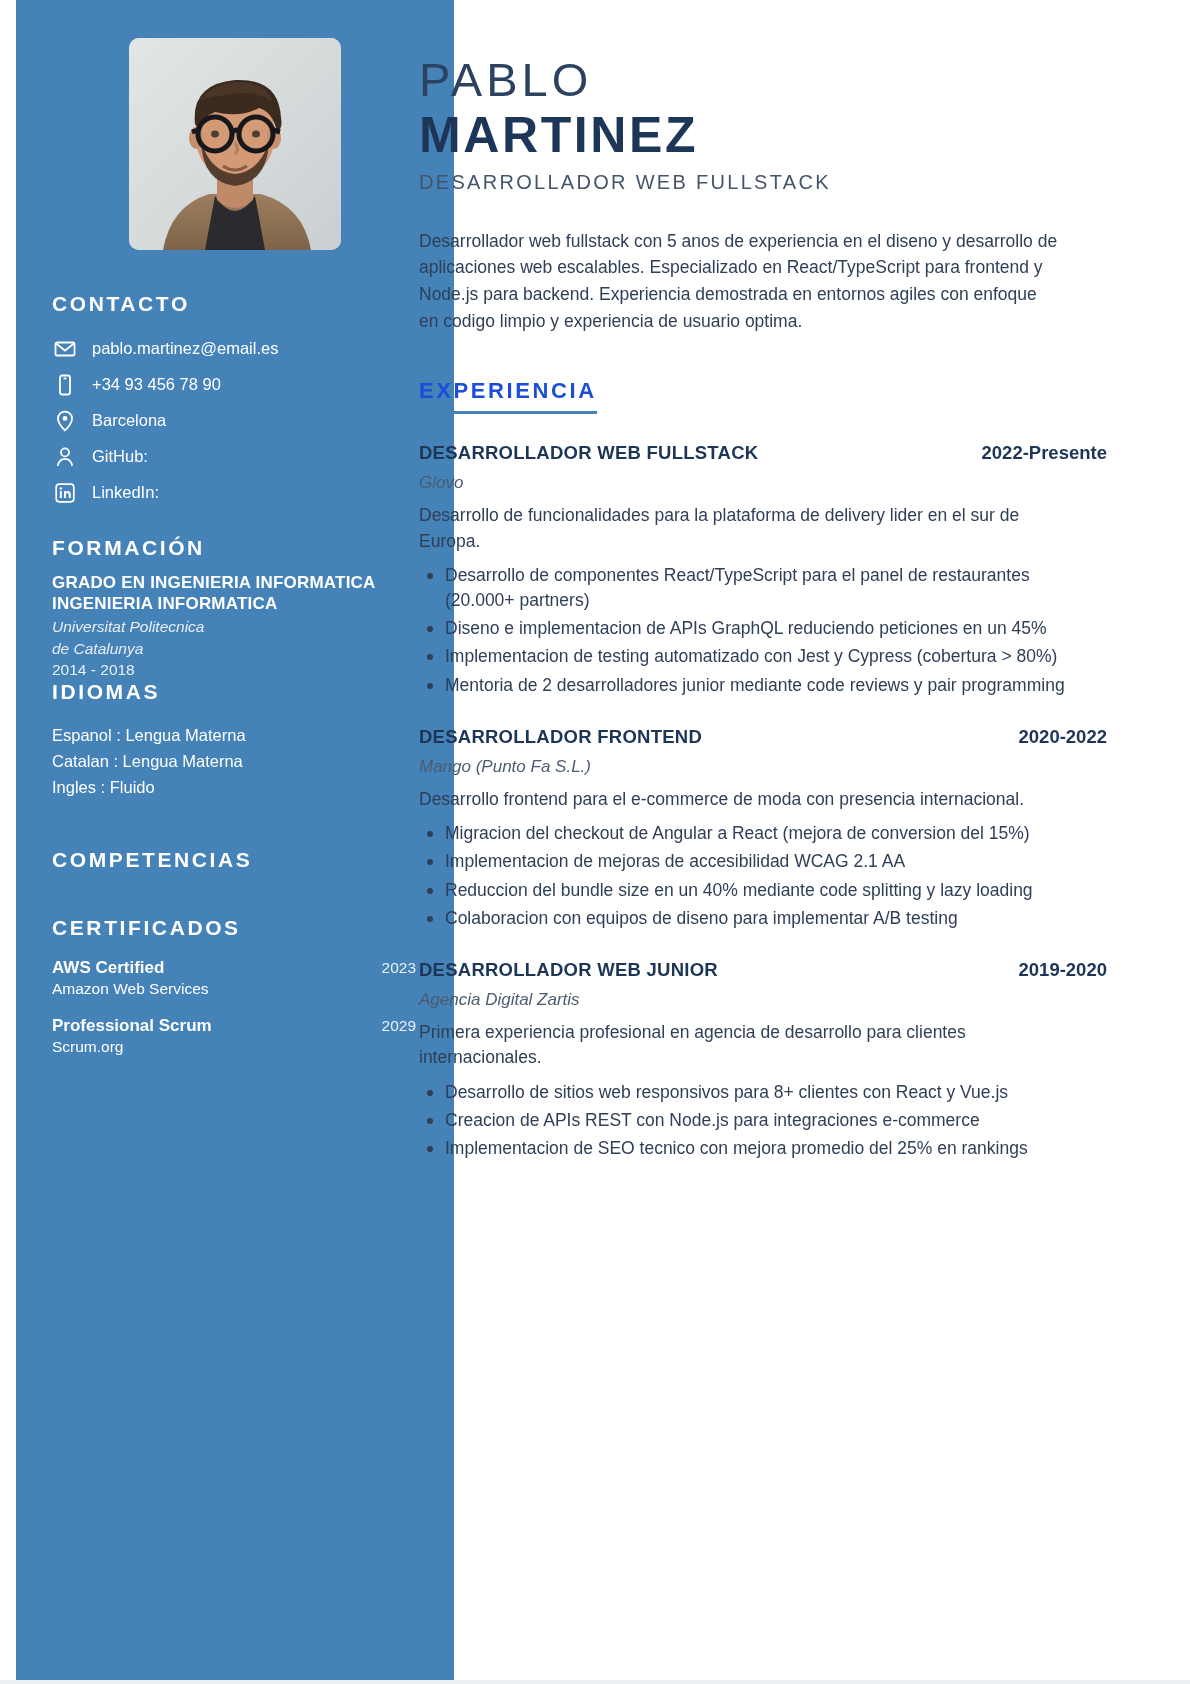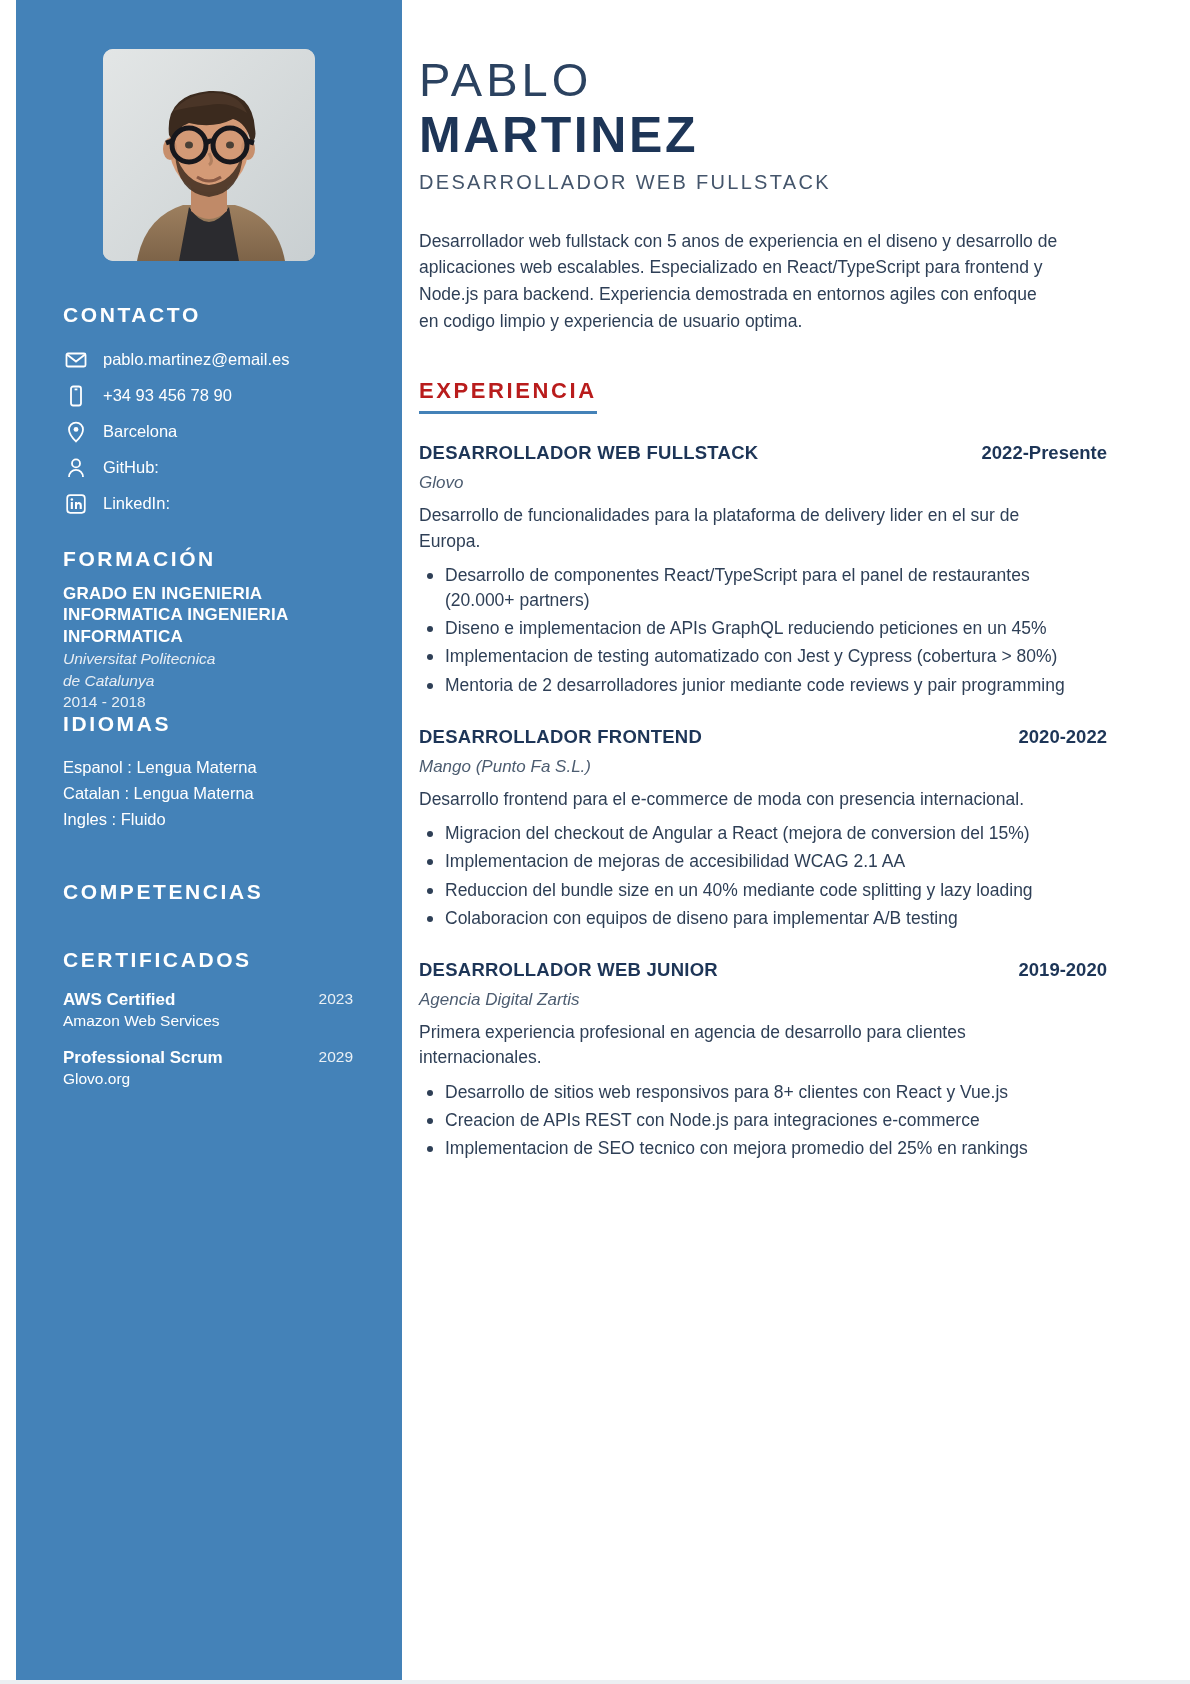--- a/index.html
+++ b/index.html
@@ -16,25 +16,25 @@
     width: 1190px;
     height: 1684px;
     background: #ffffff;
     overflow: hidden;
     box-sizing: border-box;
   }
   .sidebar {
     position: absolute;
     left: 16px;
     top: 0;
-    width: 386px;
+    width: 438px;
     height: 1684px;
     background: #4482b8;
     box-sizing: border-box;
-    padding: 11px;
+    padding: 0;
   }
   .photo-wrap {
     margin: 38px 0 0 0;
     display: flex;
     justify-content: center;
   }
   .photo {
     width: 212px;
     height: 212px;
     border-radius: 10px;
@@ -112,21 +112,21 @@
     color: #ffffff;
     font-size: 16.5px;
     line-height: 1.58;
   }
 
   .cert-list { margin-top: 18px; }
   .cert-item { margin-bottom: 18px; }
   .cert-top {
     display: flex;
     justify-content: space-between;
-    align-items: flex-start;
+    align-items: center;
   }
   .cert-name {
     color: #ffffff;
     font-size: 17px;
     font-weight: 700;
   }
   .cert-year {
     color: #eaf0f5;
     font-size: 15.5px;
   }
@@ -169,21 +169,21 @@
     margin: 8px 0 0 0;
   }
   .summary {
     color: #2e3f56;
     font-size: 17.5px;
     line-height: 1.52;
     margin: 34px 0 0 0;
     max-width: 640px;
   }
   .section-title {
-    color: #b91c1c;
+    color: #1d4ed8;
     font-size: 22px;
     font-weight: 800;
     letter-spacing: 2.6px;
     margin: 44px 0 0 0;
     display: inline-block;
     padding-bottom: 7px;
     border-bottom: 3px solid #4482b8;
   }
 
   .exp-item { margin-top: 28px; }
@@ -395,21 +395,21 @@
             <span class="cert-name">AWS Certified</span>
             <span class="cert-year">2023</span>
           </div>
           <div class="cert-issuer">Amazon Web Services</div>
         </div>
         <div class="cert-item">
           <div class="cert-top">
             <span class="cert-name">Professional Scrum</span>
             <span class="cert-year">2029</span>
           </div>
-          <div class="cert-issuer">Glovo.org</div>
+          <div class="cert-issuer">Scrum.org</div>
         </div>
       </div>
 
     </div>
   </aside>
 
   <main class="main">
 
     <h1 class="name-first">PABLO</h1>
     <h1 class="name-last">MARTINEZ</h1>

